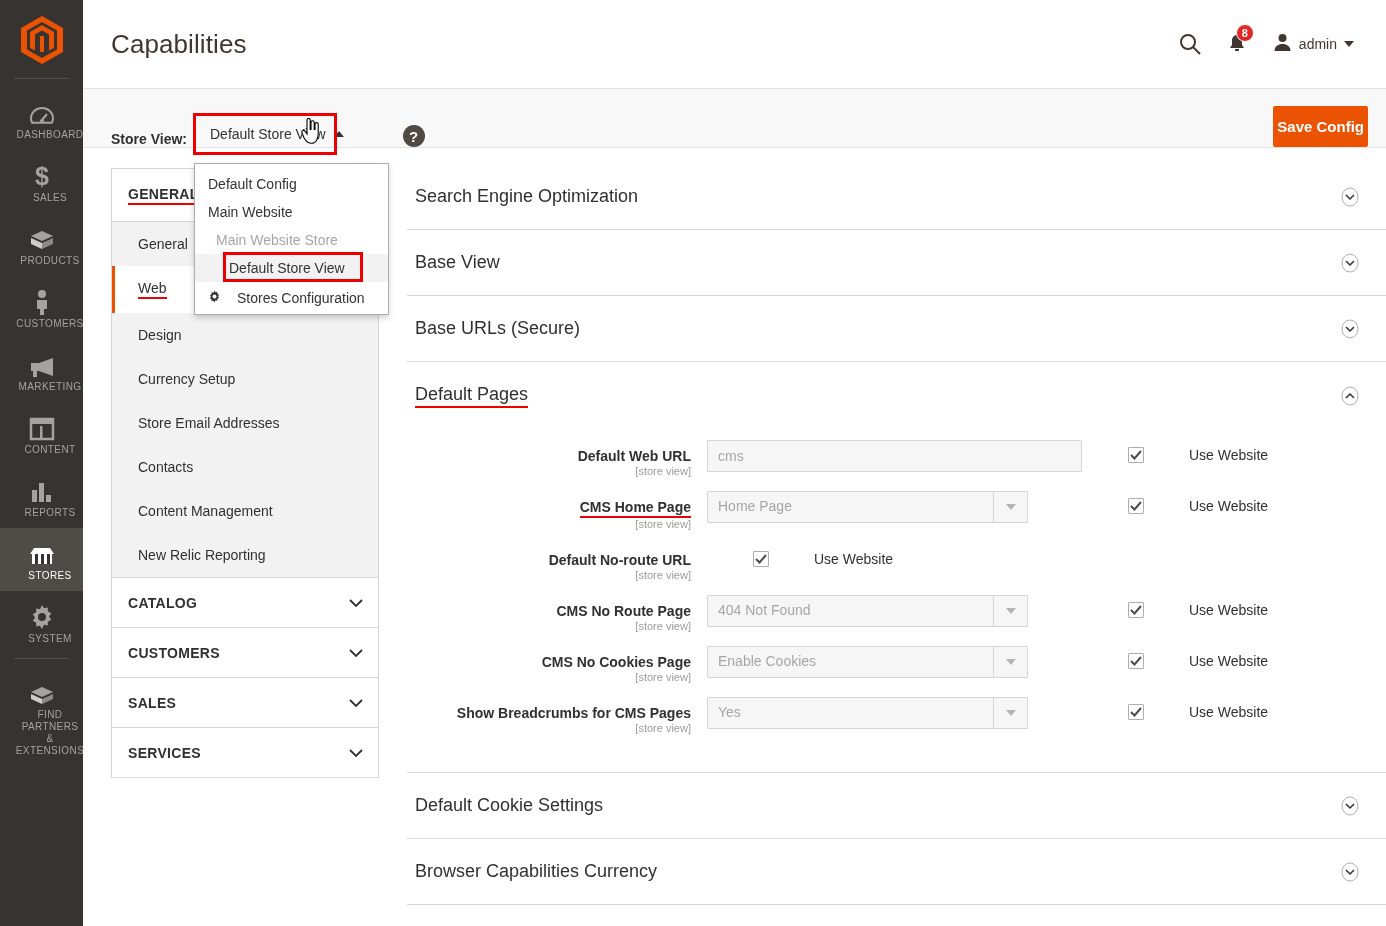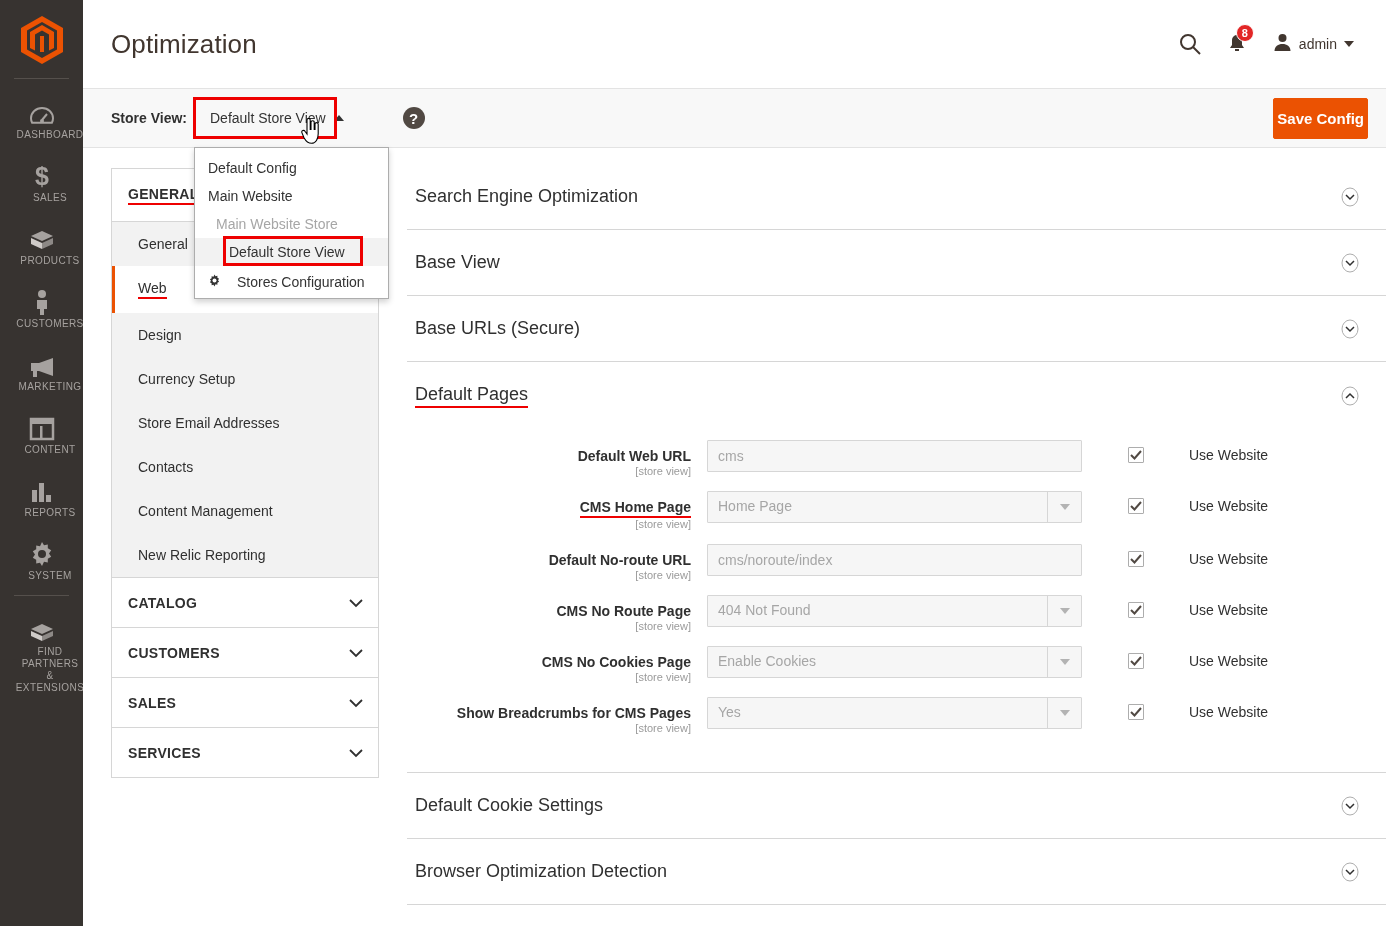--- a/index.html
+++ b/index.html
@@ -53,21 +53,21 @@
     display: flex; align-items: center; justify-content: center; padding: 0 4px;
     border: 1px solid #fff;
   }
   .admin-menu { display: flex; align-items: center; gap: 7px; cursor: pointer; }
   .admin-name { font-size: 14px; color: #41362f; }
   .caret-dn { width: 0; height: 0; border-left: 5px solid transparent; border-right: 5px solid transparent; border-top: 6px solid #41362f; }
 
   
   .switcher-bar {
     height: 60px; background: #f8f8f8; border-top: 1px solid #e3e3e3; border-bottom: 1px solid #e3e3e3;
-    display: flex; align-items: center; padding: 0 18px 0 28px; position: relative;
+    display: flex; align-items: flex-end; padding: 0 18px 0 28px; position: relative;
   }
   .sv-label { font-size: 14px; font-weight: bold; color: #303030; margin-right: 14px; }
   .sv-switch-wrap { position: relative; }
   .sv-current {
     display: flex; align-items: center; gap: 8px; cursor: pointer;
     padding: 5px 9px; font-size: 14px; color: #333;
   }
   .sv-caret { width: 0; height: 0; border-left: 5px solid transparent; border-right: 5px solid transparent; border-bottom: 6px solid #333; }
   .annot-box {
     position: absolute; border: 3px solid #ee0000; pointer-events: none; z-index: 40;
@@ -140,21 +140,21 @@
     width: 300px; min-width: 300px; text-align: right; padding-right: 16px; padding-top: 7px;
   }
   .flabel .lt { font-size: 14px; font-weight: bold; color: #303030; display: inline-block; }
   .flabel .scope { font-size: 11px; color: #9b9b9b; display: block; margin-top: 0; }
   .fctl { position: relative; width: 375px; }
   .finput {
     width: 375px; height: 32px; background: #f6f6f6; border: 1px solid #d6d6d6;
     color: #a6a6a6; font-size: 14px; padding: 0 10px; border-radius: 1px;
     font-family: "Liberation Sans", sans-serif;
   }
-  .fselect { display: flex; width: 375px; height: 32px; border: 1px solid #d6d6d6; background: #f6f6f6; border-radius: 1px; }
+  .fselect { display: flex; width: 321px; height: 32px; border: 1px solid #d6d6d6; background: #f6f6f6; border-radius: 1px; }
   .fselect .val { flex: 1; font-size: 14px; color: #a6a6a6; padding: 6px 10px; }
   .fselect .arrow {
     width: 34px; border-left: 1px solid #d6d6d6; display: flex; align-items: center; justify-content: center;
   }
   .sel-caret { width: 0; height: 0; border-left: 5px solid transparent; border-right: 5px solid transparent; border-top: 6px solid #b3b3b3; }
   .finherit { display: flex; align-items: center; gap: 9px; padding-top: 7px; margin-left: 46px; }
   .cbx {
     width: 16px; height: 16px; border: 1px solid #adadad; background: #fff; border-radius: 1px;
     display: flex; align-items: center; justify-content: center; cursor: pointer;
   }
@@ -244,20 +244,32 @@
       <span class="rail-ico">
         <svg width="24" height="24" viewBox="0 0 24 24">
             <rect x="2" y="10" width="5" height="12" fill="#a6a29f"></rect>
             <rect x="9" y="3" width="5" height="19" fill="#a6a29f"></rect>
             <rect x="16" y="15" width="5" height="7" fill="#a6a29f"></rect>
           </svg>
       </span>
       <span class="rail-label">REPORTS</span>
     </div>
 
+    <div class="rail-item active">
+      <span class="rail-ico">
+        <svg width="28" height="22" viewBox="0 0 28 22">
+            <path d="M2 9l4-6h16l4 6z" fill="#fff"></path>
+            <rect x="4" y="9" width="20" height="10" fill="#fff"></rect>
+            <rect x="7" y="9" width="3" height="10" fill="#373330"></rect>
+            <rect x="13" y="9" width="3" height="10" fill="#373330"></rect>
+            <rect x="19" y="9" width="3" height="10" fill="#373330"></rect>
+          </svg>
+      </span>
+      <span class="rail-label">STORES</span>
+    </div>
 
     <div class="rail-item">
       <span class="rail-ico">
         <svg width="26" height="26" viewBox="0 0 26 26">
             <path d="M13 1l2 3.3 3.8-.9 0 3.9 3.4 2-2.2 3.2 2.2 3.2-3.4 2 0 3.9-3.8-.9L13 25l-2-3.3-3.8.9 0-3.9-3.4-2L6 13.5 3.8 10.3l3.4-2 0-3.9L11 5.3z" fill="#a6a29f"></path>
             <circle cx="13" cy="13" r="4" fill="#373330"></circle>
           </svg>
       </span>
       <span class="rail-label">SYSTEM</span>
     </div>
@@ -273,21 +285,21 @@
           </svg>
       </span>
       <span class="rail-label">FIND PARTNERS</span>
       <span class="rail-label">&amp; EXTENSIONS</span>
     </div>
   </div>
 
   <div class="main">
 
     <div class="topbar">
-      <div class="page-title">Optimization</div>
+      <div class="page-title">Capabilities</div>
       <div class="top-right">
         <span class="search-btn">
           <svg width="22" height="22" viewBox="0 0 22 22">
               <circle cx="9" cy="9" r="7" fill="none" stroke="#41362f" stroke-width="2"></circle>
               <line x1="14" y1="14" x2="21" y2="21" stroke="#41362f" stroke-width="2"></line>
             </svg>
         </span>
         <span class="notif">
           <svg width="20" height="22" viewBox="0 0 20 22">
               <path d="M10 2a5 5 0 0 1 5 5v5l2 3H3l2-3V7a5 5 0 0 1 5-5z" fill="#41362f"></path>
@@ -517,23 +529,20 @@
                 </span>
                 <span class="lbl">Use Website</span>
               </div>
             </div>
 
             <div class="frow">
               <div class="flabel">
                 <span class="lt">Default No-route URL</span>
                 <span class="scope">[store view]</span>
               </div>
-              <div class="fctl">
-                <input class="finput" type="text" disabled="" value="cms/noroute/index" style="">
-              </div>
               <div class="finherit">
                 <span class="cbx">
                   <svg width="12" height="10" viewBox="0 0 12 10">
                       <polyline points="1,5 4.5,8.5 11,1" fill="none" stroke="#514943" stroke-width="2"></polyline>
                     </svg>
                 </span>
                 <span class="lbl">Use Website</span>
               </div>
             </div>
 
@@ -616,21 +625,21 @@
               <svg class="circ-chev" viewBox="0 0 20 20">
                   <ellipse cx="10" cy="10" rx="8" ry="9" fill="none" stroke="#adadad" stroke-width="1"></ellipse>
                   <polyline points="6,8 10,12 14,8" fill="none" stroke="#303030" stroke-width="1.5"></polyline>
                 </svg>
             </span>
           </div>
         </div>
 
         <div class="sec">
           <div class="sec-head">
-            <span class="sec-title">Browser Optimization Detection</span>
+            <span class="sec-title">Browser Capabilities Currency</span>
             <span class="sec-toggle">
               <svg class="circ-chev" viewBox="0 0 20 20">
                   <ellipse cx="10" cy="10" rx="8" ry="9" fill="none" stroke="#adadad" stroke-width="1"></ellipse>
                   <polyline points="6,8 10,12 14,8" fill="none" stroke="#303030" stroke-width="1.5"></polyline>
                 </svg>
             </span>
           </div>
         </div>
 
       </div>

